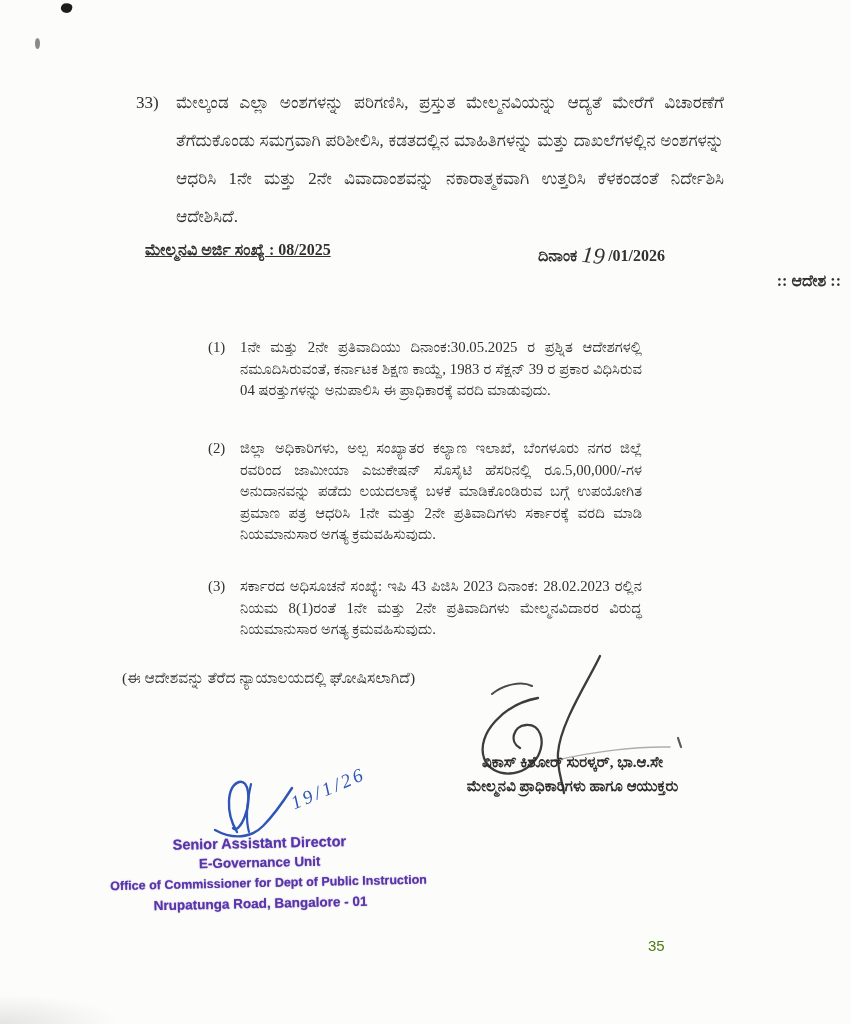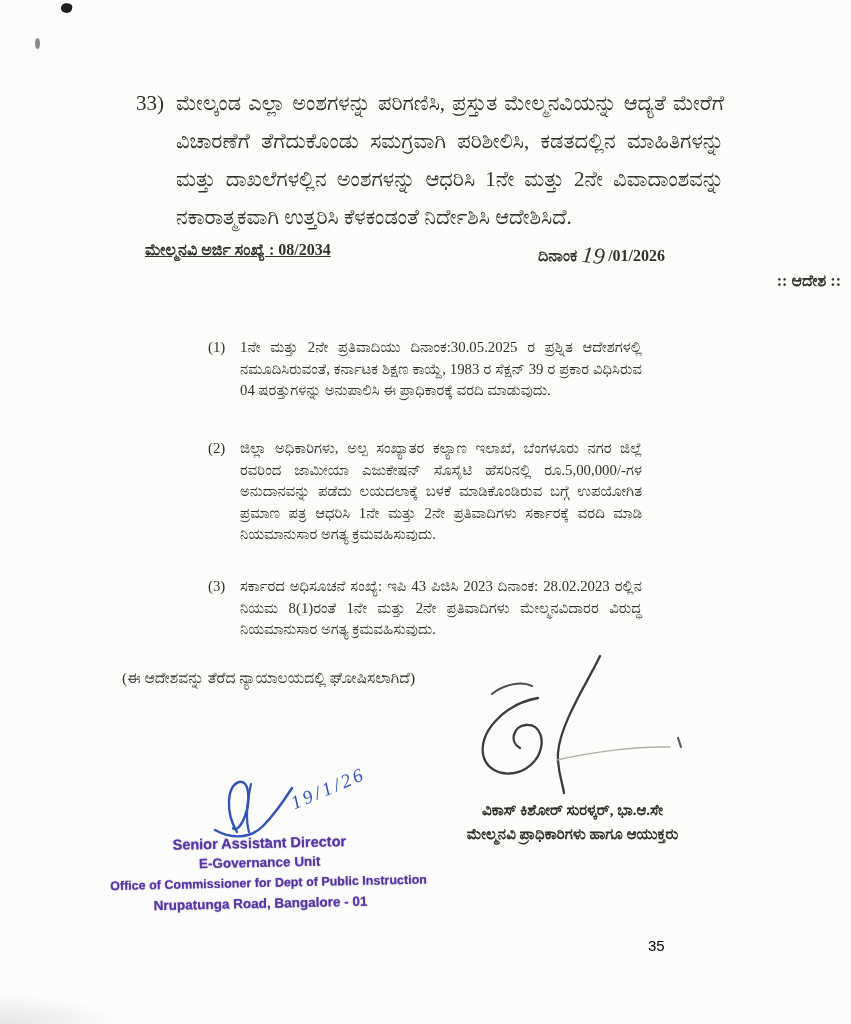--- a/index.html
+++ b/index.html
@@ -14,21 +14,21 @@
   
   .speck1 { position:absolute; left:61px; top:3px; width:11px; height:10px;
             background:#1d1d1d; border-radius:60% 40% 55% 45%; transform:rotate(20deg); }
   .speck2 { position:absolute; left:35px; top:38px; width:5px; height:11px;
             background:#8a8a8a; border-radius:50%; }
   .corner-smudge { position:absolute; left:0; bottom:0; width:120px; height:30px;
             background:radial-gradient(ellipse at 0% 100%, rgba(120,120,120,.18), transparent 70%); }
 
   
   .para33 { position:absolute; left:136px; top:84px; width:588px; display:flex;
-            font-size:21px; line-height:38px; }
+            font-size:17px; line-height:38px; }
   .para33 .num { width:40px; flex:none; }
   .para33 .txt { width:548px; text-align:justify; }
 
   
   .case-no { position:absolute; left:145px; top:241px; font-size:16px; font-weight:bold;
              text-decoration:underline; }
   .date-line { position:absolute; left:538px; top:241px; font-size:16px; font-weight:bold;
                white-space:nowrap; }
   .hand19 { display:inline-block; font-style:italic; font-weight:500; font-size:23px;
             transform:rotate(6deg) translateY(2px); margin:0 3px 0 5px; }
@@ -44,54 +44,54 @@
   .directive .dtxt { width:402px; text-align:justify; }
   .d1 { top:337px; } .d2 { top:438px; } .d3 { top:576px; }
 
   .court-note { position:absolute; left:122px; top:669px; font-size:15.5px;text-align:right; }
 
   
   .sig-dark { position:absolute; left:452px; top:648px; }
 
   
   .signatory { position:absolute; left:420px; top:750px; width:305px; text-align:center;
-               font-size:15px; font-weight:600; line-height:24px; color:#2e2c29;margin-top:48px; }
+               font-size:15px; font-weight:600; line-height:24px; color:#2e2c29; }
 
   
   .sig-blue { position:absolute; left:195px; top:772px; }
   .hand-date { position:absolute; left:292px; top:793px; color:#2f55b8; font-size:19px;
                letter-spacing:3px; font-weight:500; font-style:italic;
                transform:rotate(-23deg); transform-origin:left center; white-space:nowrap; }
 
   
   .stamp { position:absolute; left:110px; top:833px; width:300px; text-align:center;
            color:#5a35aa; font-family:"Liberation Sans", sans-serif; font-weight:bold;
            transform:rotate(-1.2deg); text-shadow:0 0 1.2px rgba(90,53,170,.75); }
   .stamp .s1 { font-size:14.5px; line-height:20px; }
   .stamp .s2 { font-size:13.5px; line-height:20px; }
   .stamp .s3 { font-size:12.5px; line-height:21px; white-space:nowrap; }
   .stamp .s4 { font-size:13.5px; line-height:20px; }
 
   .page-number { position:absolute; left:648px; top:937px; font-size:15px;
-                 font-family:"Liberation Sans", sans-serif; color:#000000; }
+                 font-family:"Liberation Sans", sans-serif; color:#4d7c0f; }
 </style>
 </head>
 <body>
 
 <div class="page">
 
   <div class="speck1"></div>
   <div class="speck2"></div>
 
   <div class="para33">
     <div class="num">33)</div>
     <div class="txt">ಮೇಲ್ಕಂಡ ಎಲ್ಲಾ ಅಂಶಗಳನ್ನು ಪರಿಗಣಿಸಿ, ಪ್ರಸ್ತುತ ಮೇಲ್ಮನವಿಯನ್ನು ಆದ್ಯತೆ ಮೇರೆಗೆ ವಿಚಾರಣೆಗೆ ತೆಗೆದುಕೊಂಡು ಸಮಗ್ರವಾಗಿ ಪರಿಶೀಲಿಸಿ, ಕಡತದಲ್ಲಿನ ಮಾಹಿತಿಗಳನ್ನು ಮತ್ತು ದಾಖಲೆಗಳಲ್ಲಿನ ಅಂಶಗಳನ್ನು ಆಧರಿಸಿ 1ನೇ ಮತ್ತು 2ನೇ ವಿವಾದಾಂಶವನ್ನು ನಕಾರಾತ್ಮಕವಾಗಿ ಉತ್ತರಿಸಿ ಕೆಳಕಂಡಂತೆ ನಿರ್ದೇಶಿಸಿ ಆದೇಶಿಸಿದೆ.</div>
   </div>
 
-  <div class="case-no">ಮೇಲ್ಮನವಿ ಅರ್ಜಿ ಸಂಖ್ಯೆ : 08/2034</div>
+  <div class="case-no">ಮೇಲ್ಮನವಿ ಅರ್ಜಿ ಸಂಖ್ಯೆ : 08/2025</div>
 
   <div class="date-line"><span>ದಿನಾಂಕ</span><span class="hand19">19</span><span>/01/2026</span></div>
 
   <div class="order-heading">:: ಆದೇಶ ::</div>
 
 
   <div class="directive d1">
     <div class="dnum">(1)</div>
     <div class="dtxt">1ನೇ ಮತ್ತು 2ನೇ ಪ್ರತಿವಾದಿಯು ದಿನಾಂಕ:30.05.2025 ರ ಪ್ರಶ್ನಿತ ಆದೇಶಗಳಲ್ಲಿ ನಮೂದಿಸಿರುವಂತೆ, ಕರ್ನಾಟಕ ಶಿಕ್ಷಣ ಕಾಯ್ದೆ, 1983 ರ ಸೆಕ್ಷನ್ 39 ರ ಪ್ರಕಾರ ವಿಧಿಸಿರುವ 04 ಷರತ್ತುಗಳನ್ನು ಅನುಪಾಲಿಸಿ ಈ ಪ್ರಾಧಿಕಾರಕ್ಕೆ ವರದಿ ಮಾಡುವುದು.</div>
   </div>

